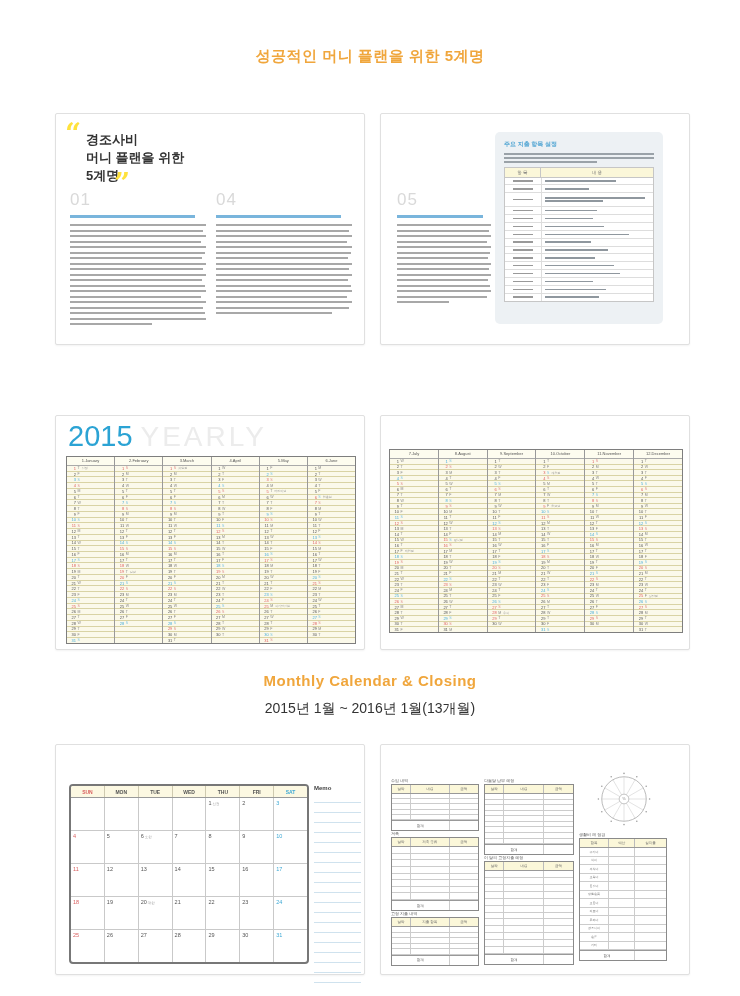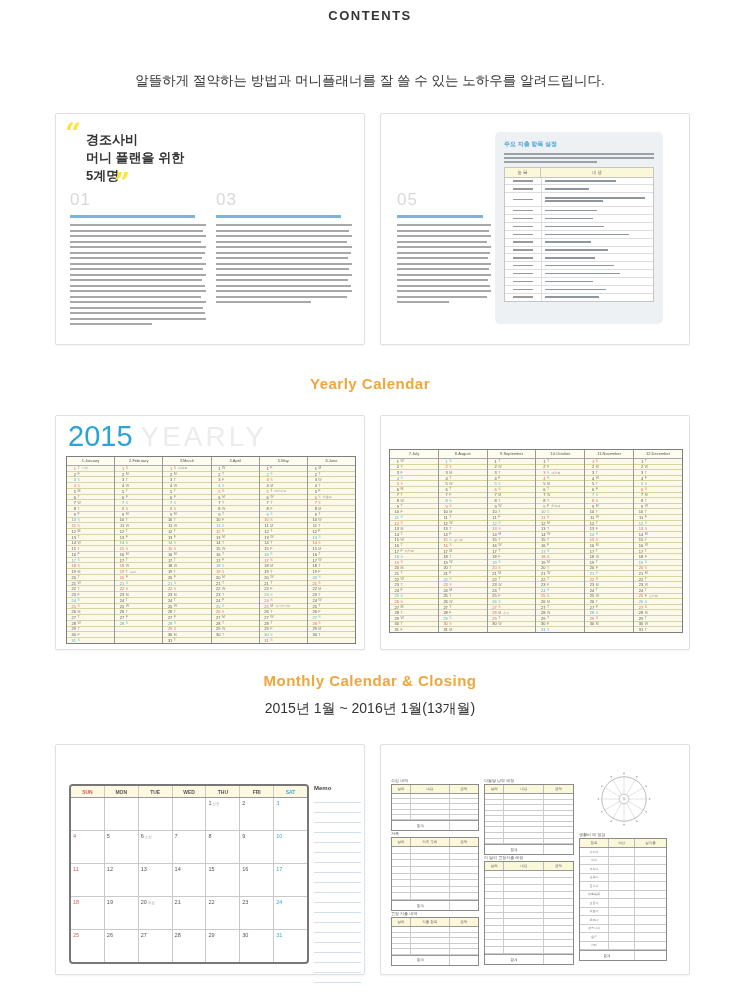--- a/index.html
+++ b/index.html
@@ -112,23 +112,22 @@
   .mc-total{flex:none;height:9px;display:flex;border-top:1px solid #999;}
   .mc-total .lbl{display:flex;align-items:center;justify-content:center;font-size:3.5px;color:#555;border-right:1px solid #ccc;box-sizing:border-box;}
   .mc-total .amt{flex:1;}
   #mc-circle{position:absolute;left:214px;top:25px;width:58px;height:58px;}
 </style>
 </head>
 <body>
 
 <div id="page">
 
-  <div id="contents-title" class="center-text">CONTENTS</div>
 
-  <div id="s1-sub" class="center-text section-sub">알뜰하게 절약하는 방법과 머니플래너를 잘 쓸 수 있는 노하우를 알려드립니다.</div>
+  <div id="s1-heading" class="center-text section-heading">성공적인 머니 플랜을 위한 5계명</div>
 
   <div id="s1-left" class="card">
     <div id="q-open" class="quote">“</div>
     <div id="s1-title">
       <div>경조사비</div>
       <div>머니 플랜을 위한</div>
       <div>5계명</div>
     </div>
     <div id="q-close" class="quote">”</div>
     <div id="s1-cols">
@@ -151,38 +150,40 @@
             <div class="bar" style="width: 100%;"></div>
             <div class="bar" style="width: 96%;"></div>
             <div class="bar" style="width: 100%;"></div>
             <div class="bar" style="width: 98%;"></div>
             <div class="bar" style="width: 99%;"></div>
             <div class="bar" style="width: 100%;"></div>
             <div class="bar" style="width: 60%;"></div>
           </div>
         </div>
         <div class="s1col">
-          <div class="colnum">03</div>
+          <div class="colnum">04</div>
           <div class="headbar"></div>
           <div>
             <div class="bar" style="width: 100%;"></div>
             <div class="bar" style="width: 98%;"></div>
             <div class="bar" style="width: 100%;"></div>
             <div class="bar" style="width: 96%;"></div>
             <div class="bar" style="width: 100%;"></div>
             <div class="bar" style="width: 99%;"></div>
             <div class="bar" style="width: 97%;"></div>
             <div class="bar" style="width: 100%;"></div>
             <div class="bar" style="width: 98%;"></div>
             <div class="bar" style="width: 100%;"></div>
             <div class="bar" style="width: 97%;"></div>
             <div class="bar" style="width: 99%;"></div>
             <div class="bar" style="width: 100%;"></div>
             <div class="bar" style="width: 96%;"></div>
-            <div class="bar" style="width: 70%;"></div>
+            <div class="bar" style="width: 100%;"></div>
+            <div class="bar" style="width: 98%;"></div>
+            <div class="bar" style="width: 85%;"></div>
           </div>
         </div>
       </div>
   </div>
 
   <div id="s1-right" class="card">
     <div id="s1-col05">
       <div class="colnum">05</div>
       <div class="headbar"></div>
       <div>
@@ -333,21 +334,20 @@
               <div class="bar"></div>
             </div>
             <div class="t-val">
               <div class="bar" style="width: 52%;"></div>
             </div>
           </div>
         </div>
     </div>
   </div>
 
-  <div id="s2-heading" class="center-text section-heading">Yearly Calendar</div>
 
   <div id="s2-left" class="card">
     <div id="y-title">
       <span class="big-blue">2015</span><span class="ghost">YEARLY</span>
     </div>
     <div id="y-left-grid" class="ygrid">
         <div class="ymonth">
           <div class="ymonth-head">1.January</div>
           <div class="yrow">
             <span class="ynum sun">1</span>

